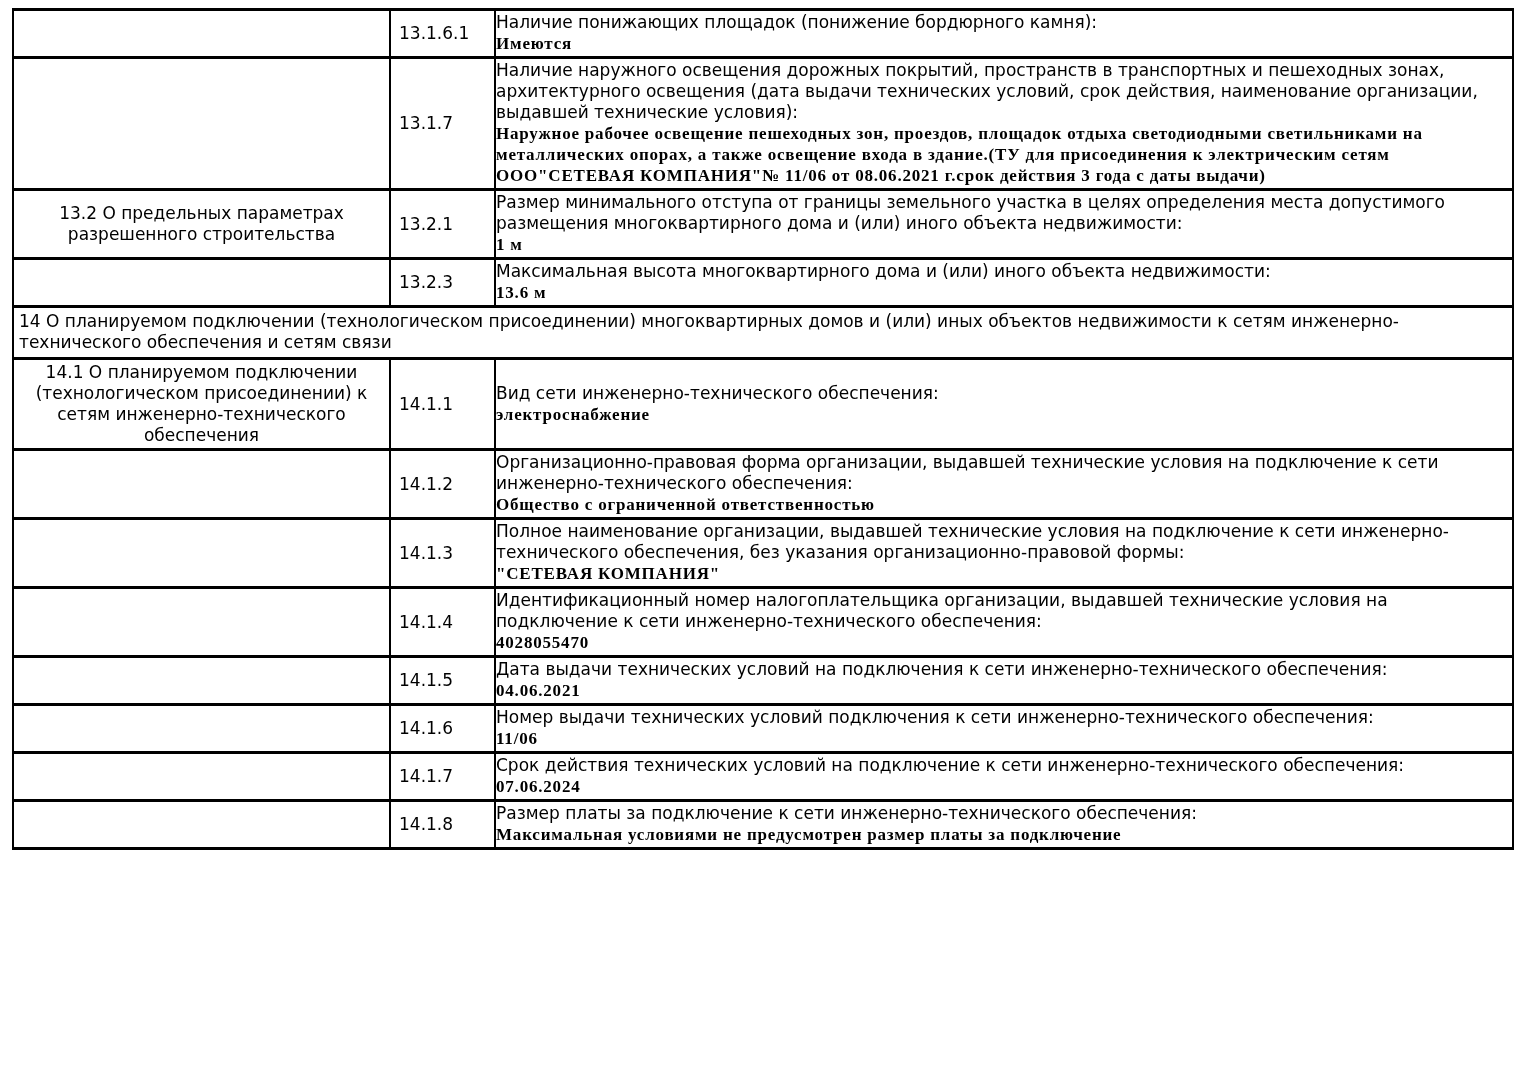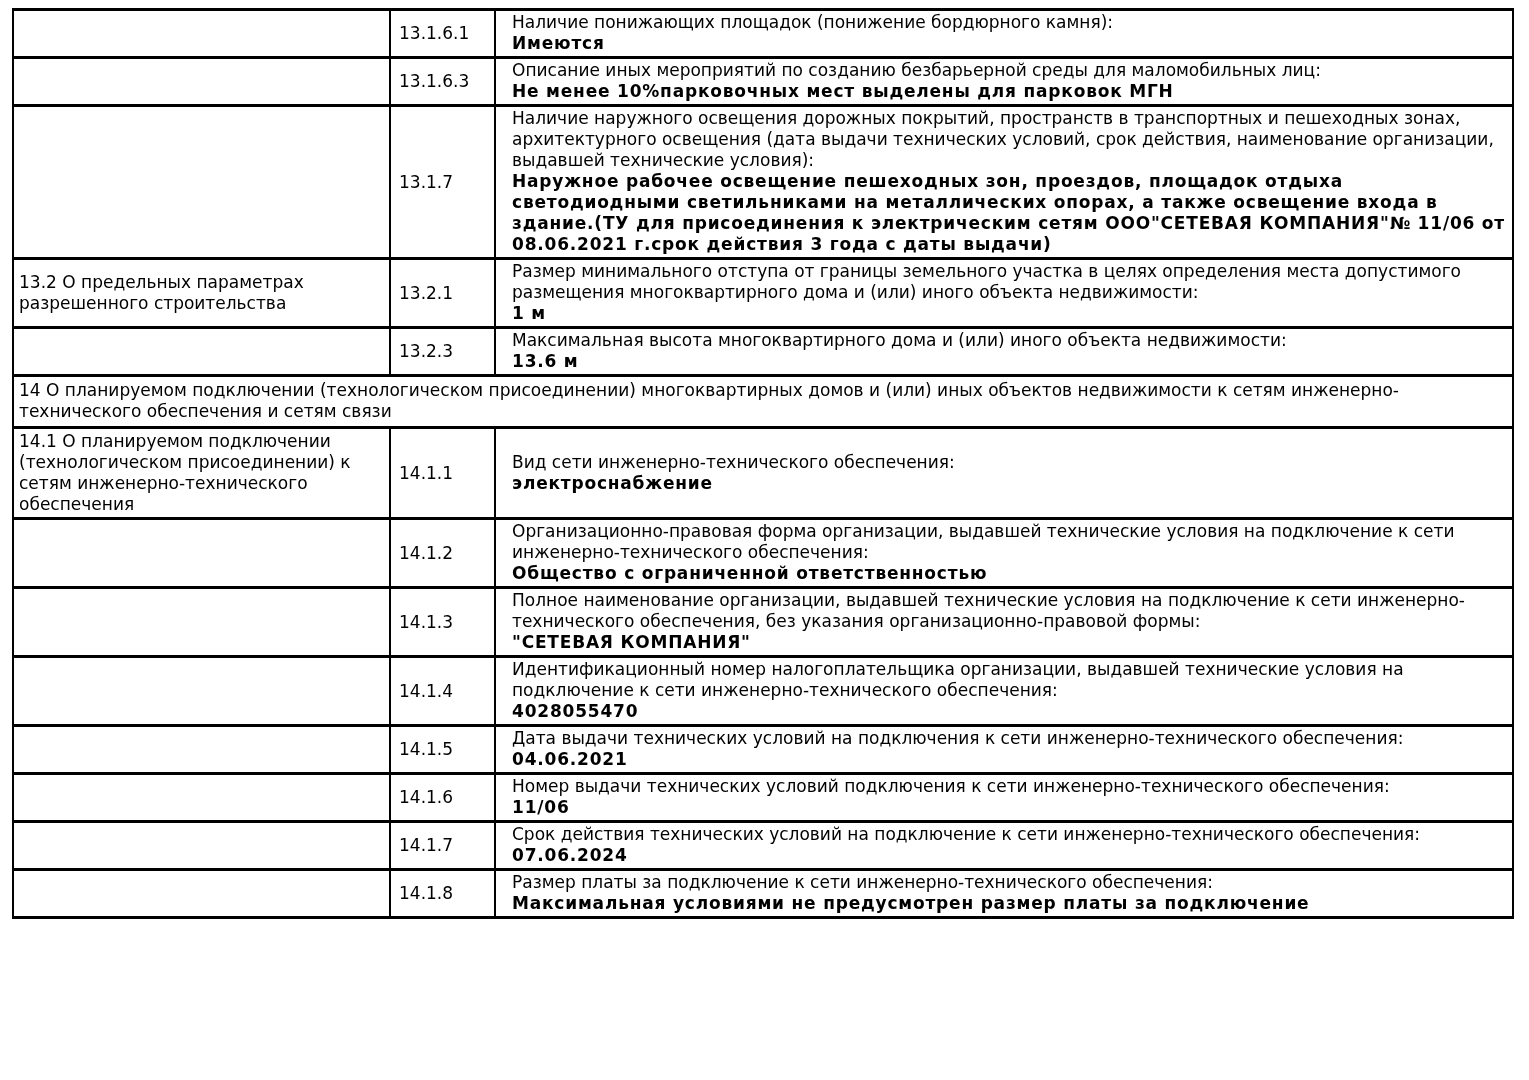--- a/index.html
+++ b/index.html
@@ -20,26 +20,26 @@
     font-size: 17px;
     line-height: 21px;
   }
   table.decl td {
     border: 2px solid #000000;
     border-top-width: 3px;
     border-bottom-width: 3px;
     vertical-align: middle;
     overflow: hidden;
   }
-  td.c1 { padding: 2px 5px 2px 5px; }
+  td.c1 { padding: 2px 5px 2px 5px; text-align: center; }
   td.c2 { padding: 2px 4px 2px 8px; }
-  td.c3 { padding: 1px 5px 2px 16px; }
+  td.c3 { padding: 1px 5px 2px 0; }
   td.c-full { padding: 3px 5px 4px 5px; }
   .label { font-weight: normal; }
-  .value { font-weight: bold; letter-spacing: 0.8px; }
+  .value { font-weight: bold; letter-spacing: 0.8px; font-family: Liberation Serif, serif; }
 </style>
 </head>
 <body>
 
 <div class="doc">
   <table class="decl">
     <colgroup>
       <col style="width:377px">
       <col style="width:105px">
       <col style="width:1018px">
@@ -49,28 +49,20 @@
       <tr>
         <td class="c1"></td>
         <td class="c2">13.1.6.1</td>
         <td class="c3">
           <div class="label">Наличие понижающих площадок (понижение бордюрного камня):</div>
           <div class="value">Имеются</div>
         </td>
       </tr>
 
 
-      <tr>
-        <td class="c1"></td>
-        <td class="c2">13.1.6.3</td>
-        <td class="c3">
-          <div class="label">Описание иных мероприятий по созданию безбарьерной среды для маломобильных лиц:</div>
-          <div class="value">Не менее 10%парковочных мест выделены для парковок МГН</div>
-        </td>
-      </tr>
 
       <tr>
         <td class="c1"></td>
         <td class="c2">13.1.7</td>
         <td class="c3">
           <div class="label">Наличие наружного освещения дорожных покрытий, пространств в транспортных и пешеходных зонах, архитектурного освещения (дата выдачи технических условий, срок действия, наименование организации, выдавшей технические условия):</div>
           <div class="value">Наружное рабочее освещение пешеходных зон, проездов, площадок отдыха светодиодными светильниками на металлических опорах, а также освещение входа в здание.(ТУ для присоединения к электрическим сетям ООО"СЕТЕВАЯ КОМПАНИЯ"№ 11/06 от 08.06.2021 г.срок действия 3 года с даты выдачи)</div>
         </td>
       </tr>
 

